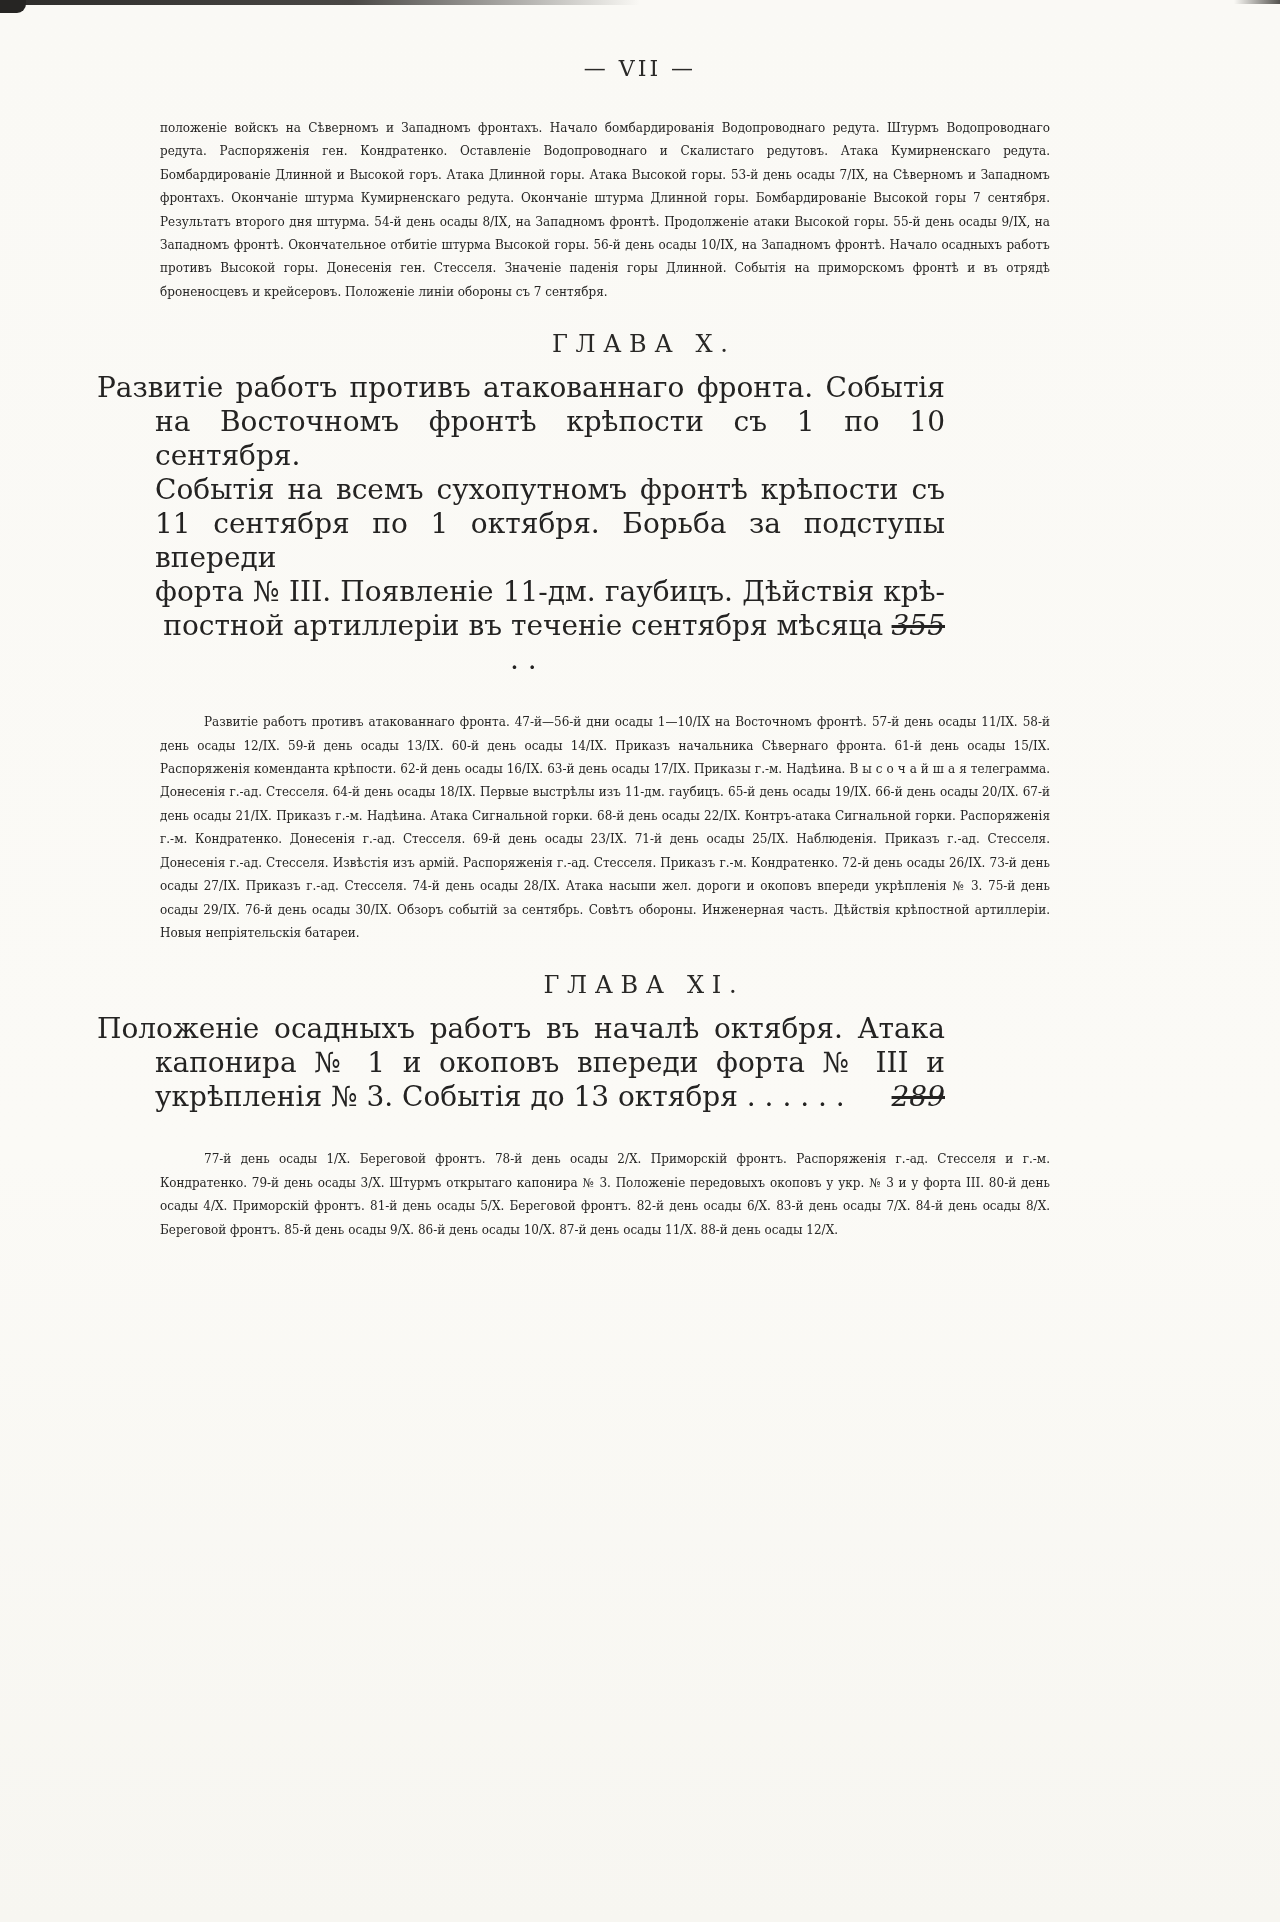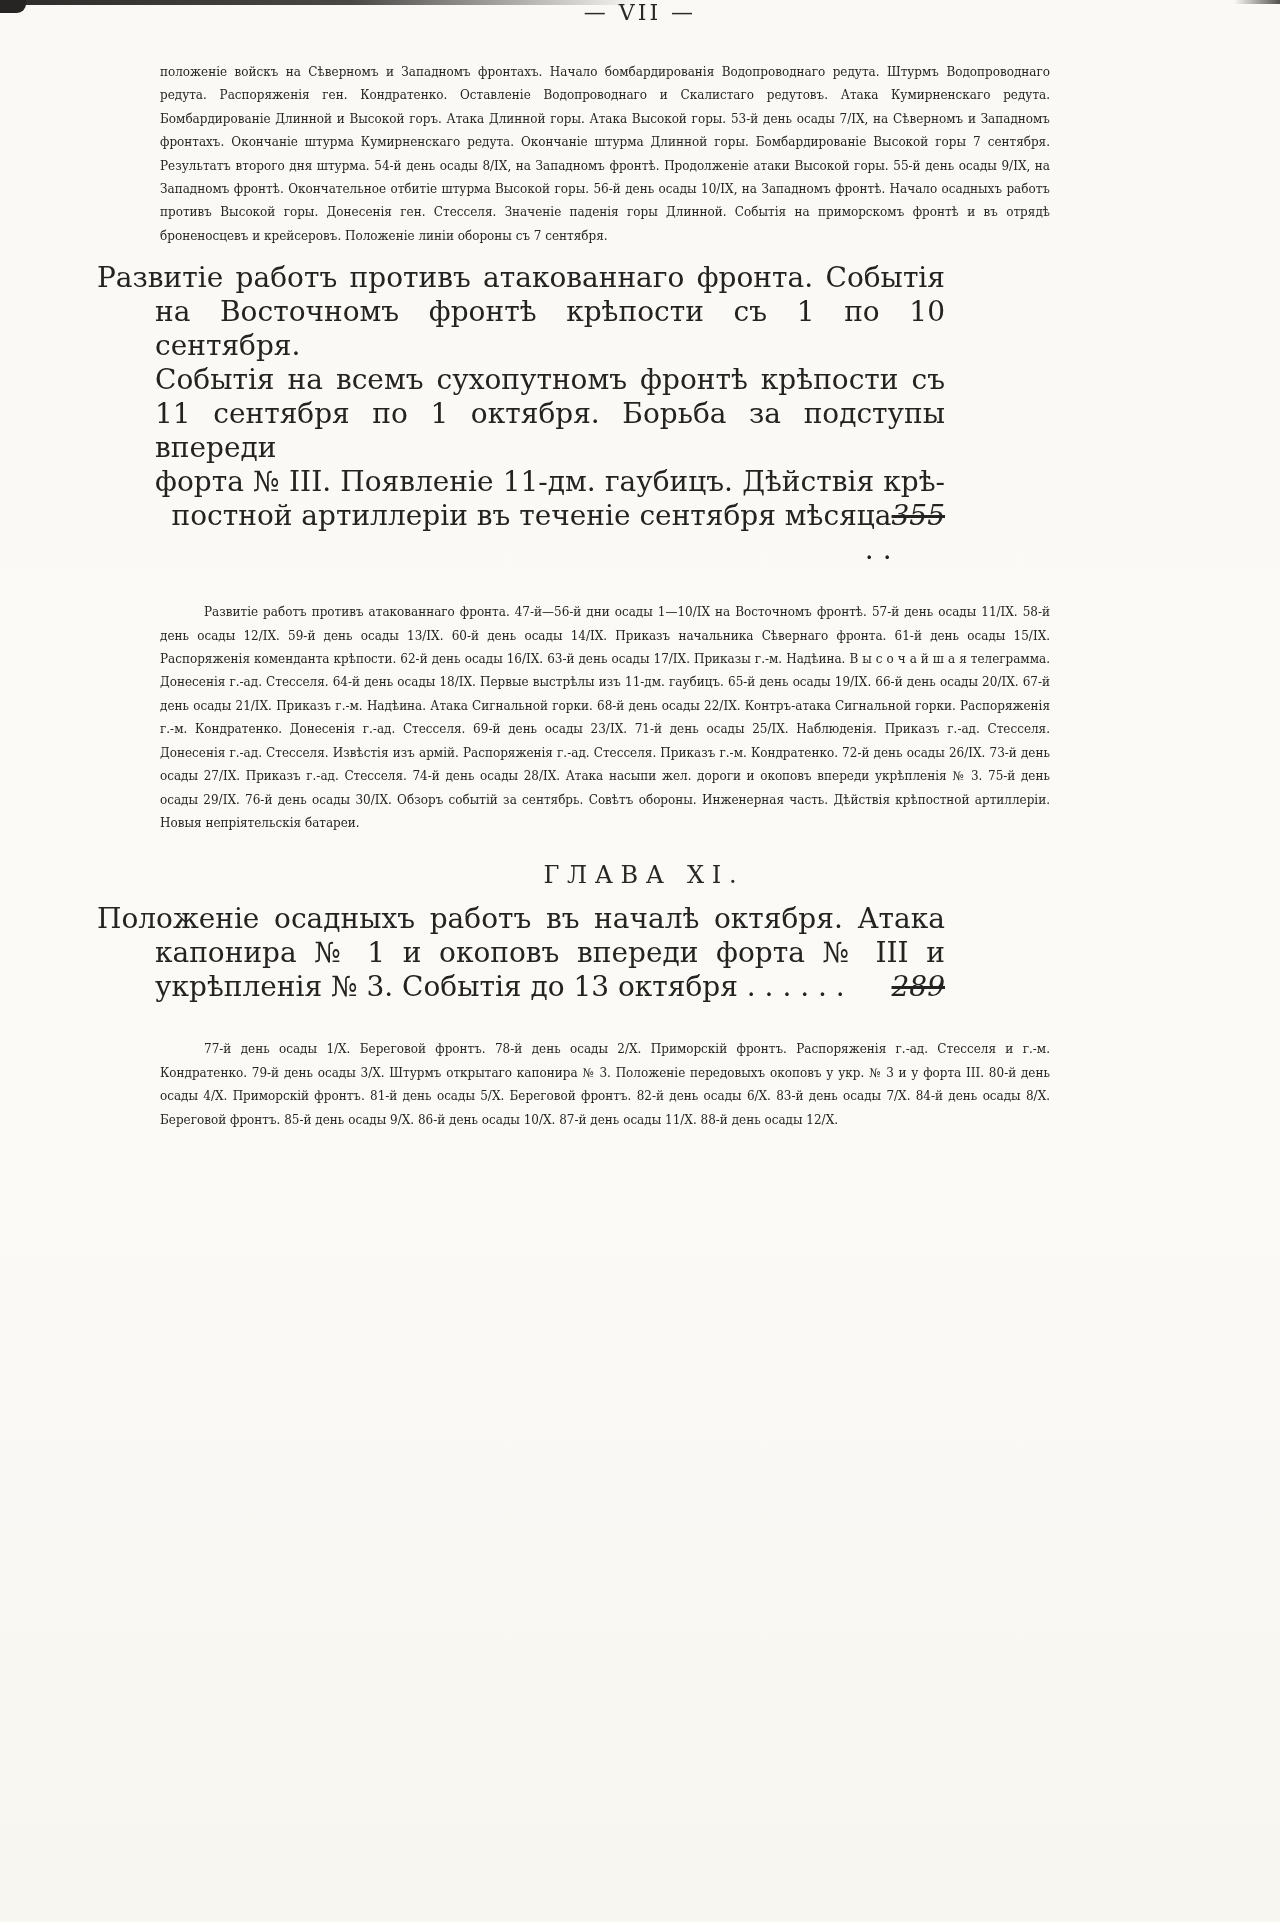--- a/index.html
+++ b/index.html
@@ -33,20 +33,21 @@
     background: #262523;
     border-radius: 0 0 9px 0;
   }
   .scan-mark-right {
     position: absolute;
     top: 0; right: 0;
     width: 46px; height: 4px;
     background: linear-gradient(to left, #55534f, rgba(85,83,79,0));
   }
   .folio {
+    padding-top: 56px;
     text-align: center;
     font-size: 22px;
     letter-spacing: 3px;
     color: #2a2927;
   }
   .summary {
     width: 890px;
     margin: 34px 0 0 160px;
     font-size: 12px;
     line-height: 23.4px;
@@ -74,21 +75,21 @@
   .title-line {
     padding-left: 58px;
     text-align: justify;
     text-align-last: justify;
   }
   .title-line.first { padding-left: 0; }
   .title-line.last-line {
     display: flex;
     justify-content: space-between;
     align-items: baseline;
-    text-align: right;
+    text-align: center;
     text-align-last: auto;
   }
   .pagenum {
     font-size: 28px;
     white-space: nowrap;
   }
   .struck {
     text-decoration: line-through;
     text-decoration-thickness: 2.5px;
     font-style: italic;
@@ -100,20 +101,21 @@
 <div class="page">
   <div class="scan-mark-top"></div>
   <div class="scan-mark-corner"></div>
   <div class="scan-mark-right"></div>
 
   <header class="folio">— VII —</header>
 
   <p class="summary no-indent">положеніе войскъ на Сѣверномъ и Западномъ фронтахъ. Начало бомбардированія Водопроводнаго редута. Штурмъ Водопроводнаго редута. Распоряженія ген. Кондратенко. Оставленіе Водопроводнаго и Скалистаго редутовъ. Атака Кумирненскаго редута. Бомбардированіе Длинной и Высокой горъ. Атака Длинной горы. Атака Высокой горы. 53-й день осады 7/IX, на Сѣверномъ и Западномъ фронтахъ. Окончаніе штурма Кумирненскаго редута. Окончаніе штурма Длинной горы. Бомбардированіе Высокой горы 7 сентября. Результатъ второго дня штурма. 54-й день осады 8/IX, на Западномъ фронтѣ. Продолженіе атаки Высокой горы. 55-й день осады 9/IX, на Западномъ фронтѣ. Окончательное отбитіе штурма Высокой горы. 56-й день осады 10/IX, на Западномъ фронтѣ. Начало осадныхъ работъ противъ Высокой горы. Донесенія ген. Стесселя. Значеніе паденія горы Длинной. Событія на приморскомъ фронтѣ и въ отрядѣ броненосцевъ и крейсеровъ. Положеніе линіи обороны съ 7 сентября.</p>
 
   <section>
+    <h2 class="chapter-heading">ГЛАВА X.</h2>
 
     <div class="chapter-title">
       <div class="title-line first">Развитіе работъ противъ атакованнаго фронта. Событія</div>
       <div class="title-line">на Восточномъ фронтѣ крѣпости съ 1 по 10 сентября.</div>
       <div class="title-line">Событія на всемъ сухопутномъ фронтѣ крѣпости съ</div>
       <div class="title-line">11 сентября по 1 октября. Борьба за подступы впереди</div>
       <div class="title-line">форта № III. Появленіе 11-дм. гаубицъ. Дѣйствія крѣ-</div>
       <div class="title-line last-line">
         <span class="last-text">постной артиллеріи въ теченіе сентября мѣсяца . .</span>
         <span class="pagenum struck">355</span>

